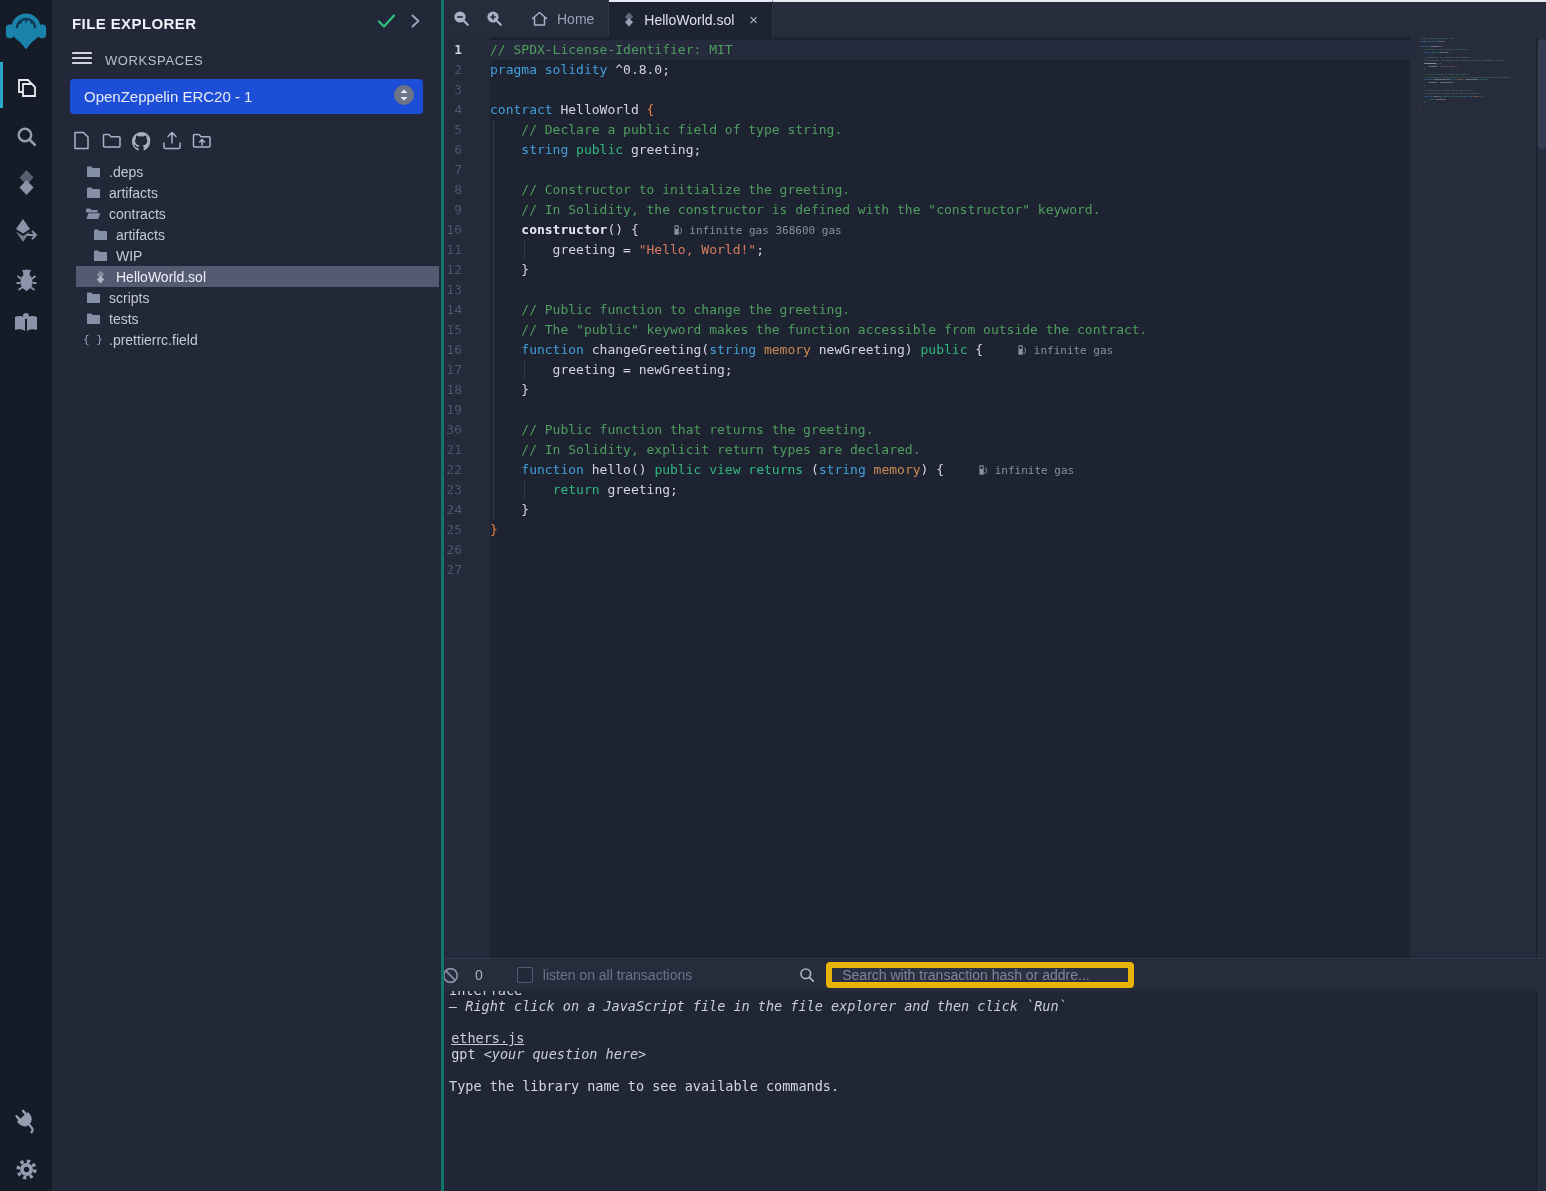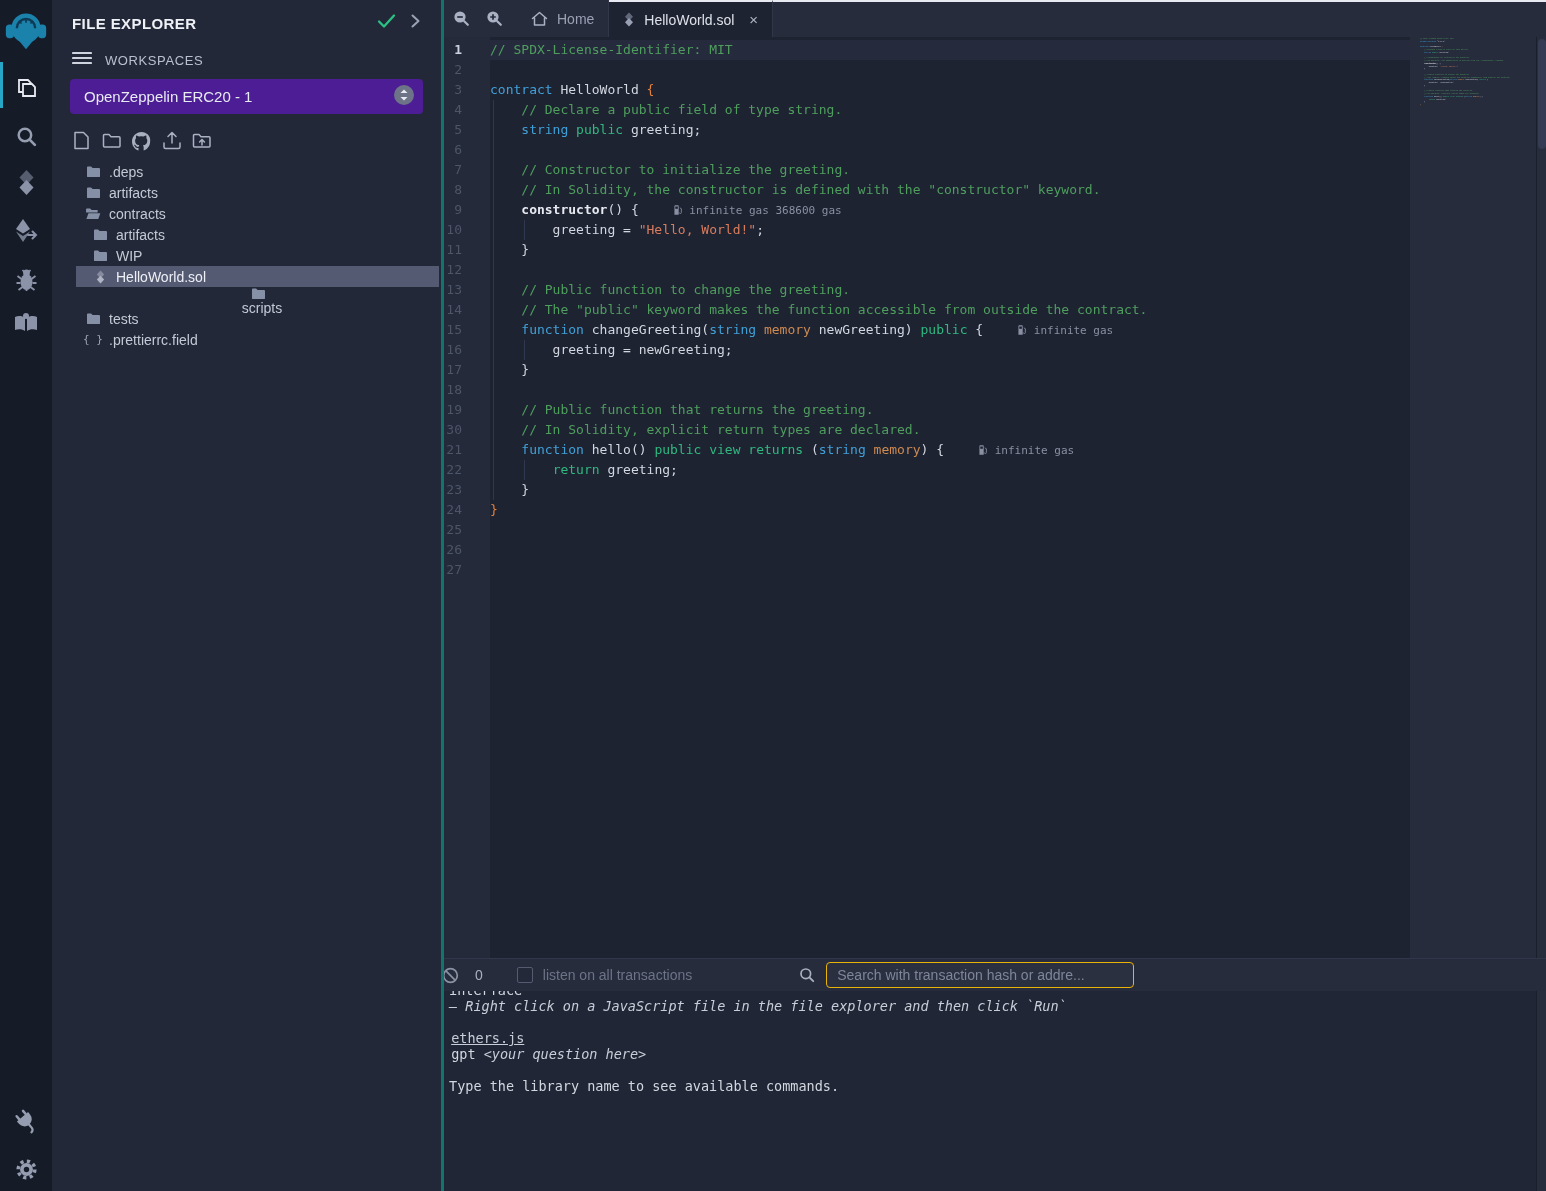--- a/index.html
+++ b/index.html
@@ -13,21 +13,21 @@
   .rail-item svg { display:block; }
   .active-indicator { position:absolute; left:0; top:62px; width:3px; height:46px; background:#27a6c6; }
 
   
   .explorer { position:absolute; left:52px; top:0; width:392px; height:100%; background:#232838; border-right:3px solid #0f766e; z-index:4; }
   .exp-header { display:flex; align-items:center; padding:13px 20px 0 20px; }
   .exp-title { font-size:15px; font-weight:700; letter-spacing:.4px; color:#eef1f6; flex:1; }
   .exp-header .hicon { margin-left:14px; cursor:pointer; }
   .ws-row { display:flex; align-items:center; gap:13px; padding:18px 20px 0 20px; }
   .ws-label { font-size:13px; letter-spacing:.6px; color:#b9c0cf; }
-  .ws-select { margin:10px 18px 0 18px; height:35px; background:#4c1d95; border-radius:4px;
+  .ws-select { margin:10px 18px 0 18px; height:35px; background:#1d4ed8; border-radius:4px;
                display:flex; align-items:center; padding:0 8px 0 14px; cursor:pointer; }
   .ws-name { flex:1; font-size:15px; color:#e8ebf2; }
   .exp-toolbar { display:flex; align-items:center; gap:9px; padding:16px 0 6px 19px; }
   .exp-toolbar .tbtn { width:21px; height:21px; display:flex; align-items:center; justify-content:center; cursor:pointer; }
   .tree { margin-top:4px; }
   .tree-row { height:21px; display:flex; align-items:center; margin:0 2px 0 24px; padding-left:9px;
               font-size:14px; color:#c3c9d5; cursor:pointer; white-space:nowrap; }
   .tree-row.sel { background:#545a71; color:#eef0f6; }
   .tree-row .ticon { width:16px; margin-right:8px; display:flex; justify-content:center; flex:none; }
   .tree-row .braces { font-family:"DejaVu Sans Mono", monospace; font-size:11px; color:#9aa2b4; }
@@ -66,21 +66,21 @@
   .scrollthumb { position:absolute; top:2px; left:1px; width:8px; height:110px; background:#343b52; border-radius:4px; }
 
   
   .terminal { position:absolute; left:0; right:0; bottom:0; height:233px; z-index:2; }
   .termbar { height:33px; background:#262c3c; border-top:1px solid #30374a; display:flex; align-items:center; padding:0 10px 0 9px; }
   .termbar .tbicon { display:flex; align-items:center; cursor:pointer; }
   .term-count { font-size:14px; color:#aab0bf; margin:0 0 0 16px; }
   .term-check { width:16px; height:16px; border:1px solid #555c6f; border-radius:2px; background:#232938; margin-left:34px; cursor:pointer; flex:none; }
   .term-listen { font-size:14px; color:#6d7487; margin-left:10px; }
   .term-search-icon { margin-left:107px; }
-  .term-input { margin-left:11px; width:308px; height:26px; background:#2a3040; border:1px solid #eab308; border-radius:4px;
+  .term-input { margin-left:11px; width:308px; height:26px; background:#2a3040; border:6px solid #eab308; border-radius:4px;
                 color:#c7ccd8; font-size:14px; padding:0 10px; outline:none;
                 font-family:"Liberation Sans", sans-serif; }
   .term-input::placeholder { color:#7e8699; }
   .termcontent { position:relative; height:200px; width:calc(100% - 10px); background:#202635; overflow:hidden;
                  font-family:"DejaVu Sans Mono", monospace; font-size:13.5px; color:#c8cdd9;
                  padding:0 0 0 30px; display:flex; flex-direction:column; }
   .tl { min-height:16px; line-height:16px; white-space:pre-wrap; }
   .tl.ind { padding-left:16px; }
   .tl.clip { margin-top:-9px; padding-left:16px; }
   .tl .blt { color:#9aa1b2; padding:0 8px 0 2px; }
@@ -273,21 +273,21 @@
         </div>
         <div class="tree-row sel" style="padding-left: 16px;">
           <span class="ticon">
             <svg width="11" height="14" viewBox="0 0 12 15">
               <path d="M6 .5 L10 4.8 L6 9 L2 4.8 Z" fill="#aeb4c4" opacity=".55"></path>
               <path d="M6 6 L10 10.3 L6 14.5 L2 10.3 Z" fill="#aeb4c4"></path>
             </svg>
           </span>
           <span>HelloWorld.sol</span>
         </div>
-        <div class="tree-row" style="padding-left: 9px; flex-direction: column;">
+        <div class="tree-row" style="padding-left: 9px;">
           <span class="ticon">
             <svg width="15" height="13" viewBox="0 0 16 14">
               <path d="M1 2.5 a1 1 0 0 1 1-1 h3.4 l1.6 1.8 H14 a1 1 0 0 1 1 1 V12 a1 1 0 0 1 -1 1 H2 a1 1 0 0 1 -1-1 z" fill="#858fa6"></path>
             </svg>
           </span>
           <span>scripts</span>
         </div>
         <div class="tree-row" style="padding-left: 9px;">
           <span class="ticon">
             <svg width="15" height="13" viewBox="0 0 16 14">
@@ -374,20 +374,21 @@
           <div class="ln">21</div>
           <div class="ln">22</div>
           <div class="ln">23</div>
           <div class="ln">24</div>
           <div class="ln">25</div>
           <div class="ln">26</div>
           <div class="ln">27</div>
         </div>
       <div class="code">
           <div class="cl hl"><span class="t-cm">// SPDX-License-Identifier: MIT</span></div>
+          <div class="cl"><span class="t-kw">pragma solidity</span><span class="t-pl"> ^0.8.0;</span></div>
           <div class="cl"></div>
           <div class="cl"><span class="t-kw">contract</span><span class="t-pl"> HelloWorld </span><span class="t-br">{</span></div>
           <div class="cl"><i class="gd" style="left: 3px;"></i><span class="t-pl">    </span><span class="t-cm">// Declare a public field of type string.</span></div>
           <div class="cl"><i class="gd" style="left: 3px;"></i><span class="t-pl">    </span><span class="t-kw">string</span><span class="t-pl"> </span><span class="t-k2">public</span><span class="t-pl"> greeting;</span></div>
           <div class="cl"><i class="gd" style="left: 3px;"></i></div>
           <div class="cl"><i class="gd" style="left: 3px;"></i><span class="t-pl">    </span><span class="t-cm">// Constructor to initialize the greeting.</span></div>
           <div class="cl"><i class="gd" style="left: 3px;"></i><span class="t-pl">    </span><span class="t-cm">// In Solidity, the constructor is defined with the "constructor" keyword.</span></div>
           <div class="cl"><i class="gd" style="left: 3px;"></i><span class="t-pl">    </span><span class="t-bd">constructor</span><span class="t-pl">() {</span><span class="gas"><svg width="10" height="12" viewBox="0 0 14 15">
                 <path d="M2 2 a1 1 0 0 1 1 -1 h4 a1 1 0 0 1 1 1 V14 H2 z" fill="#8a90a2"></path>
                 <rect x="3.2" y="2.6" width="3.6" height="3.2" fill="#1e2332"></rect>

